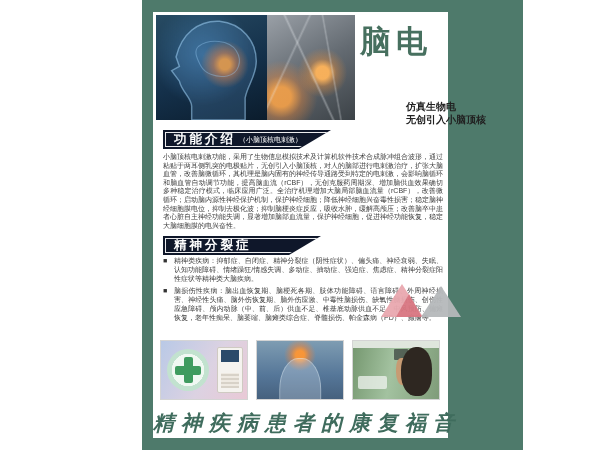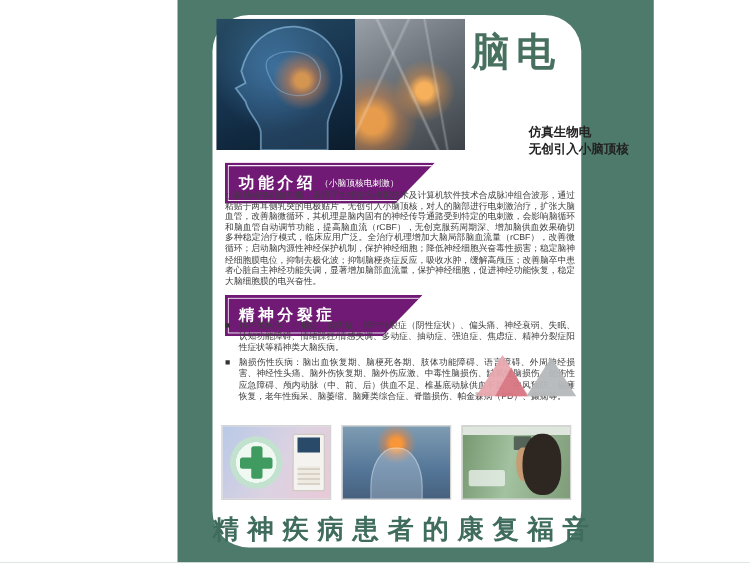--- a/index.html
+++ b/index.html
@@ -1,19 +1,19 @@
 <!DOCTYPE html>
 <html><head>
 <meta charset="utf-8">
 <style>
   html,body{margin:0;padding:0;background:#fff;}
   #page{position:relative;width:600px;height:450px;background:#ffffff;overflow:hidden;
         font-family:"Liberation Sans","DejaVu Sans",sans-serif;}
   .poster{position:absolute;left:142px;top:0;width:381px;height:450px;background:#4e7a6b;}
-  .panel{position:absolute;left:28px;top:12px;width:295px;height:426px;background:#ffffff;border-radius:29px;}
+  .panel{position:absolute;left:11px;top:12px;width:295px;height:426px;background:#ffffff;}
 
   
   .hero{position:absolute;left:3px;top:3px;width:199px;height:105px;display:flex;overflow:hidden;}
   .hero-left{position:relative;flex:0 0 56%;background:
       radial-gradient(circle at 62% 47%, rgba(255,150,40,.95) 0 6%, rgba(255,120,30,.55) 13%, rgba(255,120,30,0) 27%),
       radial-gradient(circle at 42% 38%, rgba(80,150,210,.45), rgba(80,150,210,0) 55%),
       linear-gradient(160deg,#274b63 0%,#14304a 55%,#0b1c2c 100%);}
   .hero-left svg{position:absolute;inset:0;width:100%;height:100%;}
   .hero-right{position:relative;flex:1;background:
       radial-gradient(circle at 16% 78%, rgba(255,165,70,.85) 0 9%, rgba(255,140,50,.35) 19%, rgba(255,140,50,0) 33%),
@@ -23,21 +23,21 @@
       linear-gradient(65deg, transparent 47%, rgba(230,234,238,.35) 48.5%, transparent 50%),
       linear-gradient(115deg, transparent 30%, rgba(230,234,238,.3) 31.5%, transparent 33%),
       linear-gradient(80deg, transparent 68%, rgba(230,234,238,.3) 69.5%, transparent 71%);}
 
   .title{position:absolute;left:207px;top:11px;width:86px;color:#47705f;font-weight:bold;
          font-size:31px;line-height:37px;letter-spacing:5px;white-space:nowrap;}
   .subtitle{position:absolute;left:209px;top:88px;color:#222;font-weight:bold;
             font-size:10px;line-height:13px;white-space:nowrap;margin-left:44px;}
 
   
-  .banner{position:absolute;left:10px;height:33px;background:#701a75;color:#fff;
+  .banner{position:absolute;left:10px;height:19px;background:#0f172a;color:#fff;
           clip-path:polygon(0 0,100% 0,calc(100% - 32px) 100%,0 100%);
           display:flex;align-items:center;padding-left:11px;box-sizing:border-box;}
   .banner .outline{position:absolute;inset:2px;border:1px solid rgba(255,255,255,.92);
           clip-path:polygon(0 0,100% 0,calc(100% - 29px) 100%,0 100%);pointer-events:none;}
   .banner .h{font-size:12.5px;font-weight:bold;letter-spacing:3px;position:relative;}
   .banner .n{font-size:7px;margin-left:3px;position:relative;letter-spacing:0;}
   .banner1{top:118px;width:168px;}
   .banner2{top:224px;width:158px;}
   .banner3{top:301px;width:152px;}
 
@@ -67,21 +67,21 @@
       border-radius:46% 46% 8% 8% / 70% 70% 5% 5%;}
   .ph3{background:
       linear-gradient(180deg,#dfe6dd 0 12%,rgba(0,0,0,0) 12%),
       linear-gradient(100deg,#75976f 0%,#a3c2a0 45%,#7f9c79 100%);}
   .ph3 .bed{position:absolute;left:6%;bottom:18%;width:34%;height:22%;background:rgba(240,244,240,.75);border-radius:2px;}
   .ph3 .monitor{position:absolute;left:48%;top:14%;width:16%;height:18%;background:rgba(60,70,64,.75);border-radius:1px;}
   .head{position:absolute;right:8%;top:10%;width:36%;height:84%;background:#2e2721;border-radius:48% 44% 42% 46%;}
   .face{position:absolute;right:36%;top:30%;width:14%;height:46%;background:#c79b73;border-radius:40% 10% 30% 50%;}
 
   .slogan{position:absolute;left:0;top:397px;width:100%;text-align:center;color:#3f6c5d;
-      font-family:"DejaVu Serif","Liberation Serif",serif;font-weight:bold;
+      font-family:"DejaVu Serif","Liberation Serif",serif;font-style:italic;font-weight:bold;
       font-size:21px;letter-spacing:7px;white-space:nowrap;}
 
   
   .wm{position:absolute;left:381px;top:283px;width:82px;height:34px;z-index:6;opacity:.95;}
   .wm .t{position:absolute;bottom:0;width:0;height:0;}
   .t-pink{left:0;border-left:21px solid transparent;border-right:21px solid transparent;border-bottom:33px solid #e9a8af;}
   .t-red{left:15px;border-left:13px solid transparent;border-right:13px solid transparent;border-bottom:23px solid #d97681;}
   .t-gray{left:40px;border-left:20px solid transparent;border-right:20px solid transparent;border-bottom:31px solid #b6b9bb;}
 </style>
 </head>

